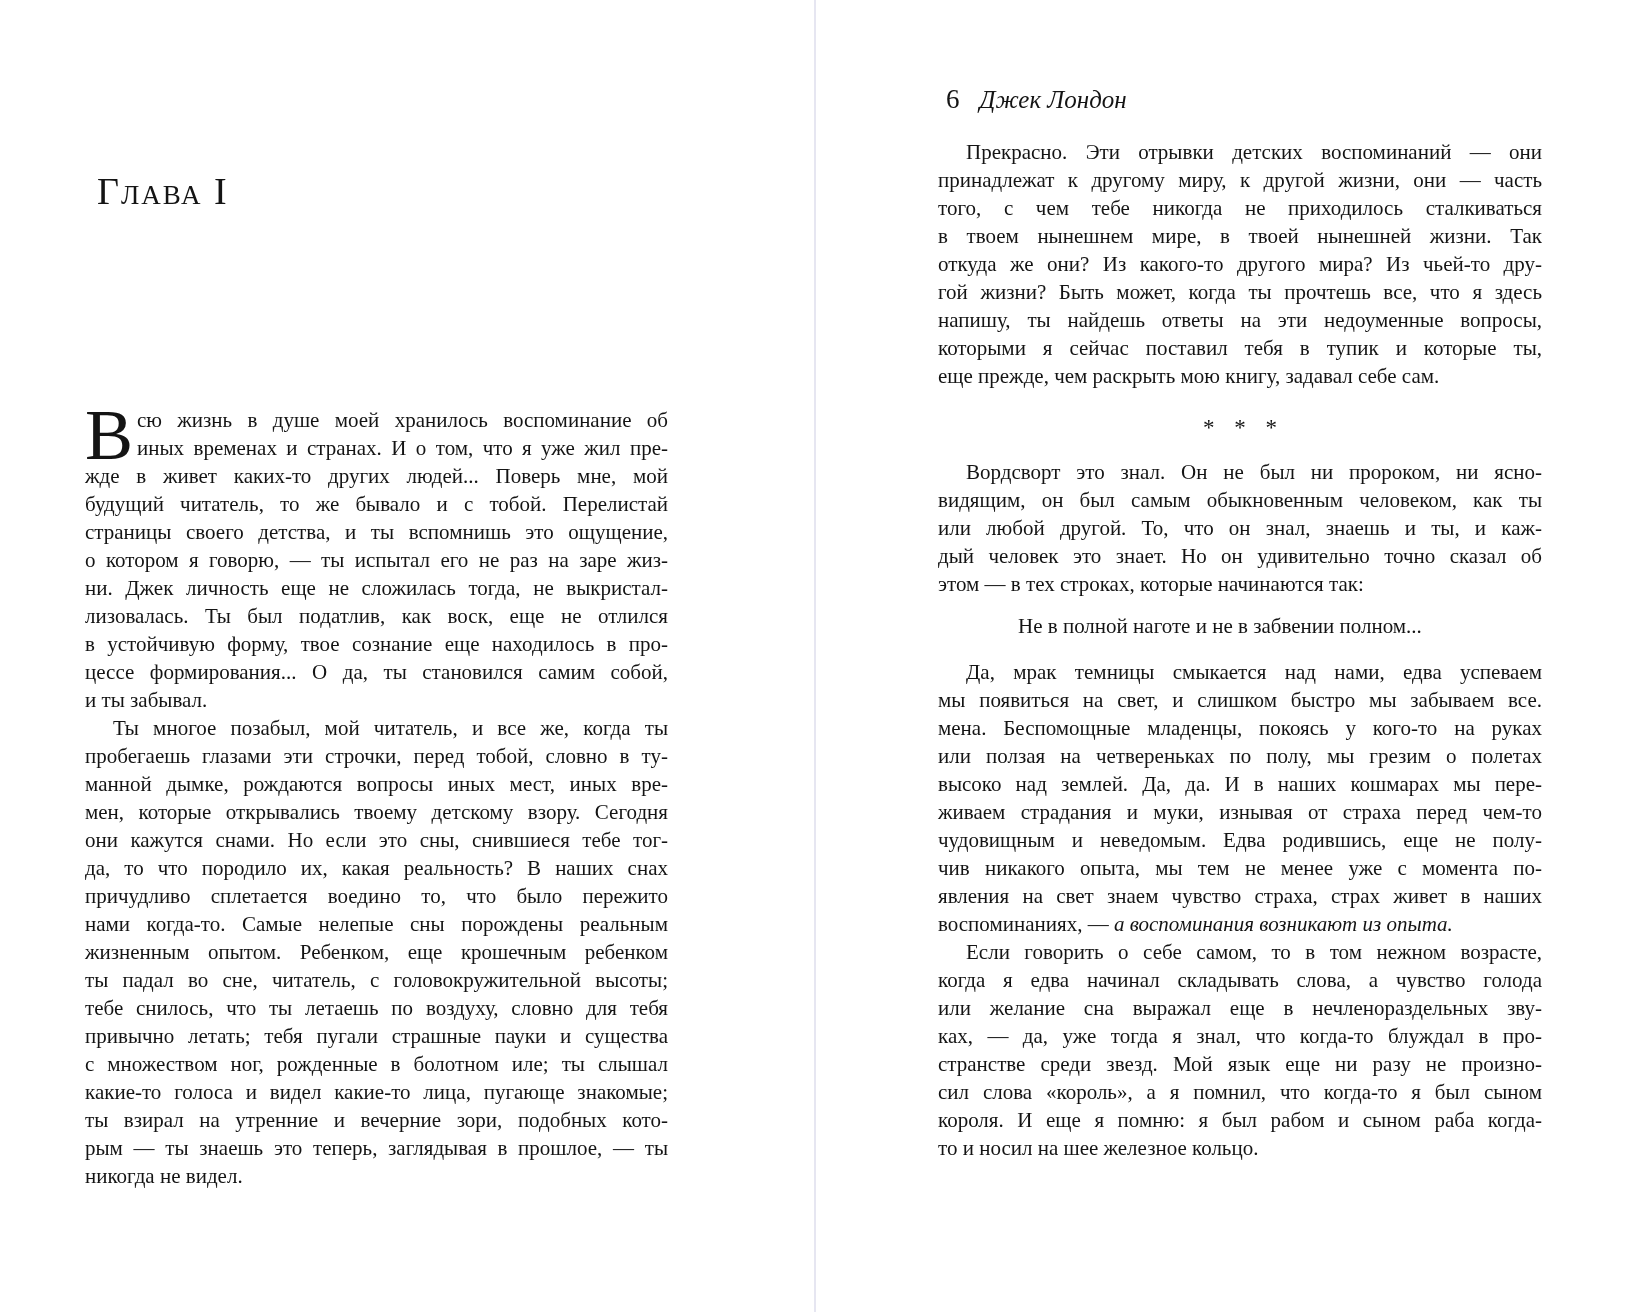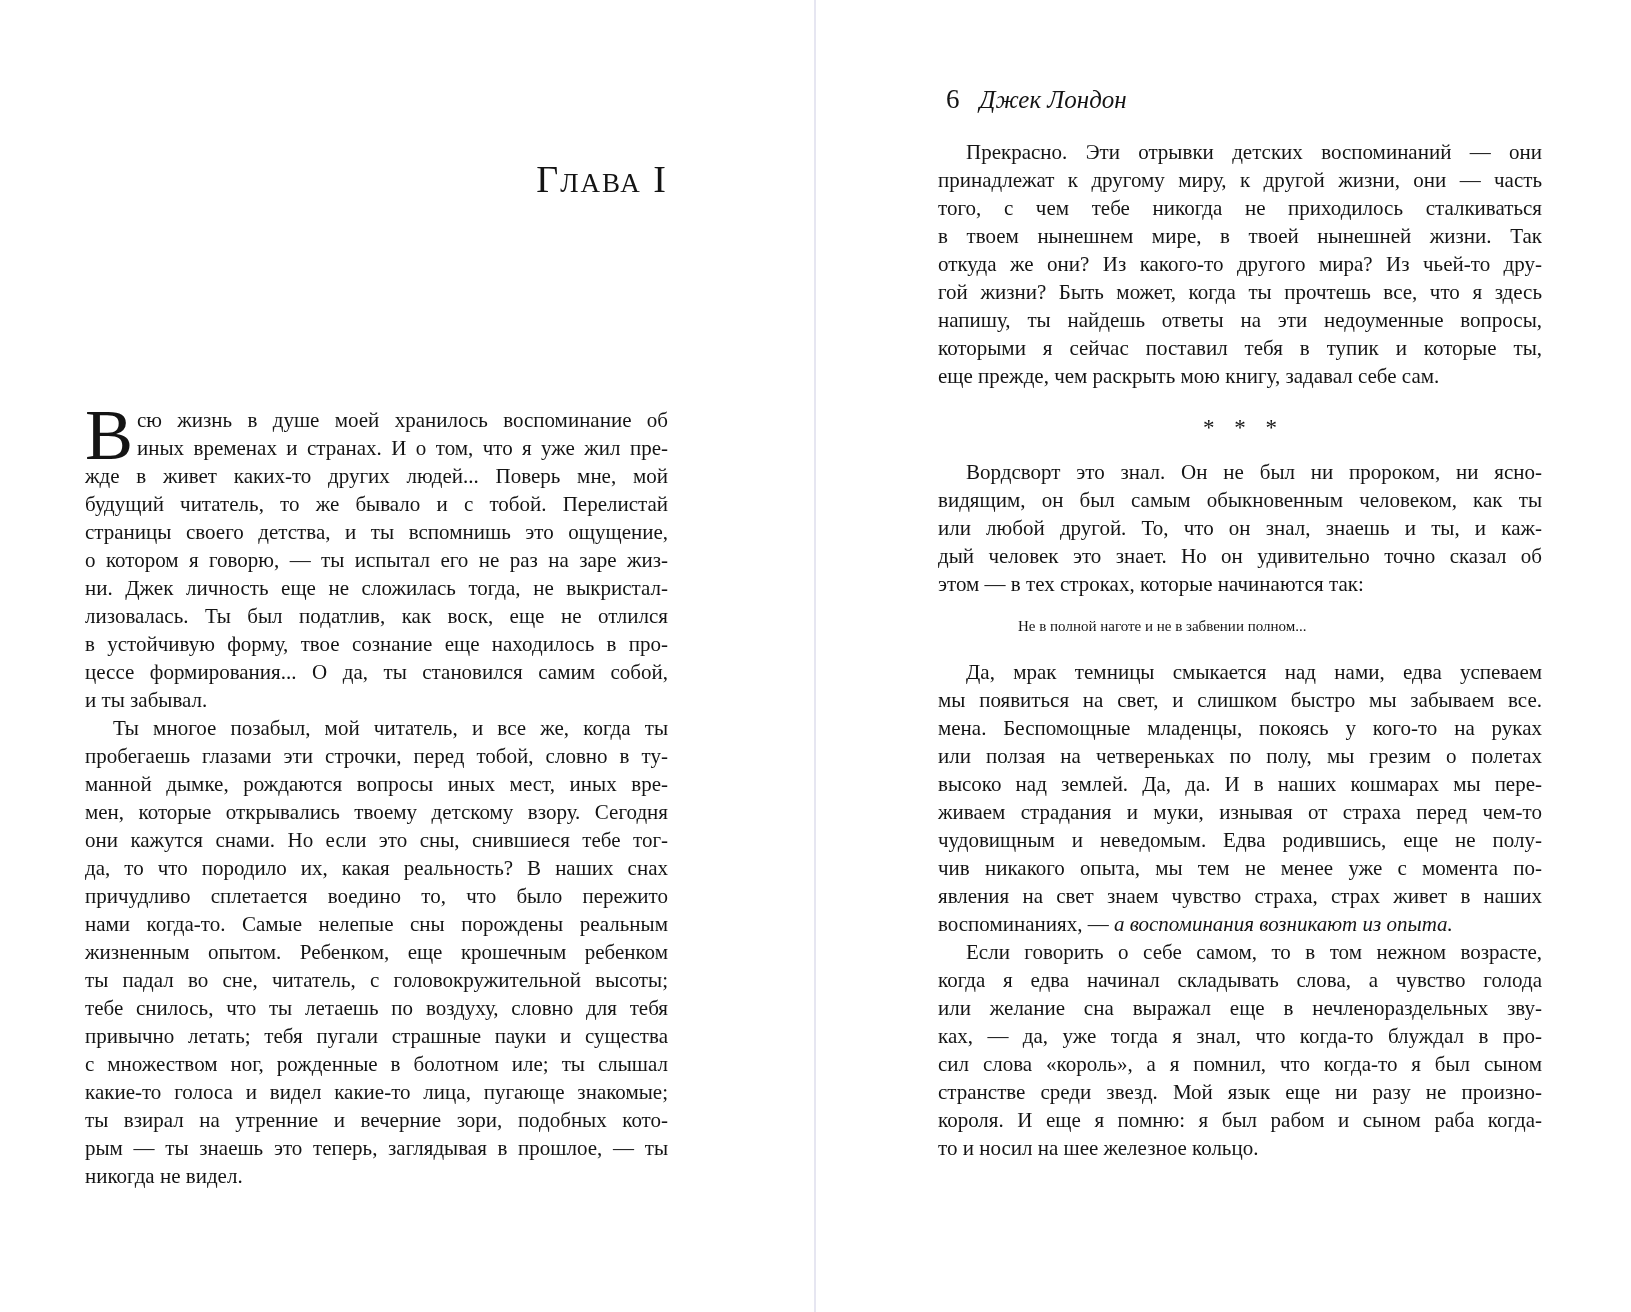--- a/index.html
+++ b/index.html
@@ -18,22 +18,22 @@
     background: #e6e6f1;
   }
 
   .page { position: absolute; top: 0; height: 100%; }
   .page.left  { left: 85px;  width: 583px; }
   .page.right { left: 938px; width: 604px; }
 
   
   .chapter {
     position: absolute; left: 0; right: 0; top: 160px;
-    margin: 0;
-    text-align: right;
+    margin: 12px;
+    text-align: left;
     font-weight: normal;
     font-size: 38px;
     line-height: 1;
     font-variant-caps: small-caps;
     letter-spacing: 2px;
   }
 
   
   .running-header {
     position: absolute; left: 8px; top: 86px;
@@ -67,21 +67,21 @@
   .separator {
     position: absolute; left: 0; right: 0; top: 414px;
     text-align: center;
     font-size: 23px; line-height: 28px;
     word-spacing: 14px;
   }
   .abs-p2  { position: absolute; left: 0; right: 0; top: 458px; }
   .verse {
     position: absolute; left: 0; right: 0; top: 612px;
     padding-left: 80px;
-    font-size: 15px; line-height: 28px;
+    font-size: 21px; line-height: 28px;
   }
   .abs-p34 { position: absolute; left: 0; right: 0; top: 658px; }
 </style>
 </head>
 <body>
 
 <div class="spread">
 
   <div class="page-divider"></div>
 
@@ -164,21 +164,21 @@
           <div class="tline">чудовищным и неведомым. Едва родившись, еще не полу-</div>
           <div class="tline">чив никакого опыта, мы тем не менее уже с момента по-</div>
           <div class="tline">явления на свет знаем чувство страха, страх живет в наших</div>
           <div class="tline last"><span>воспоминаниях, — </span><span class="it">а воспоминания возникают из опыта.</span></div>
         </div>
       <div class="para">
           <div class="tline indent">Если говорить о себе самом, то в том нежном возрасте,</div>
           <div class="tline">когда я едва начинал складывать слова, а чувство голода</div>
           <div class="tline">или желание сна выражал еще в нечленораздельных зву-</div>
           <div class="tline">ках, — да, уже тогда я знал, что когда-то блуждал в про-</div>
+          <div class="tline">странстве среди звезд. Мой язык еще ни разу не произно-</div>
           <div class="tline">сил слова «король», а я помнил, что когда-то я был сыном</div>
-          <div class="tline">странстве среди звезд. Мой язык еще ни разу не произно-</div>
           <div class="tline">короля. И еще я помню: я был рабом и сыном раба когда-</div>
           <div class="tline last">то и носил на шее железное кольцо.</div>
         </div>
     </div>
   </section>
 
 </div>
 
 </body></html>

